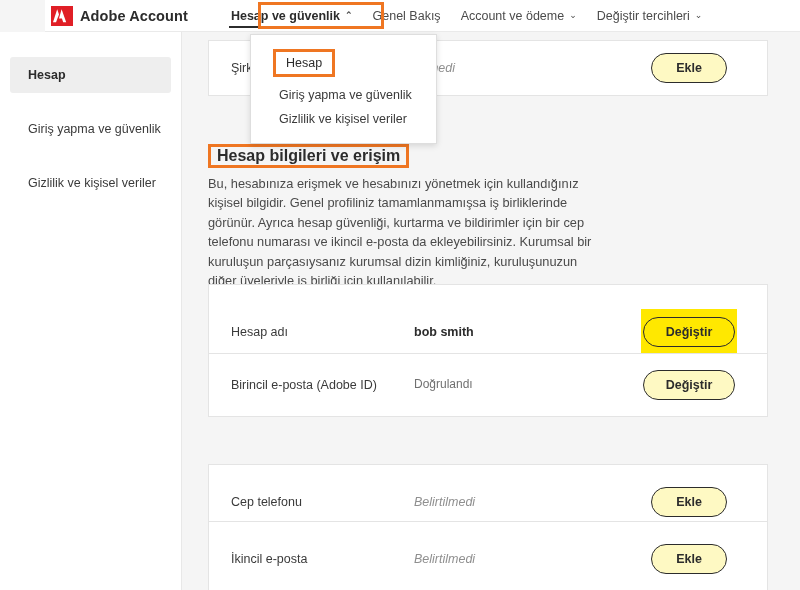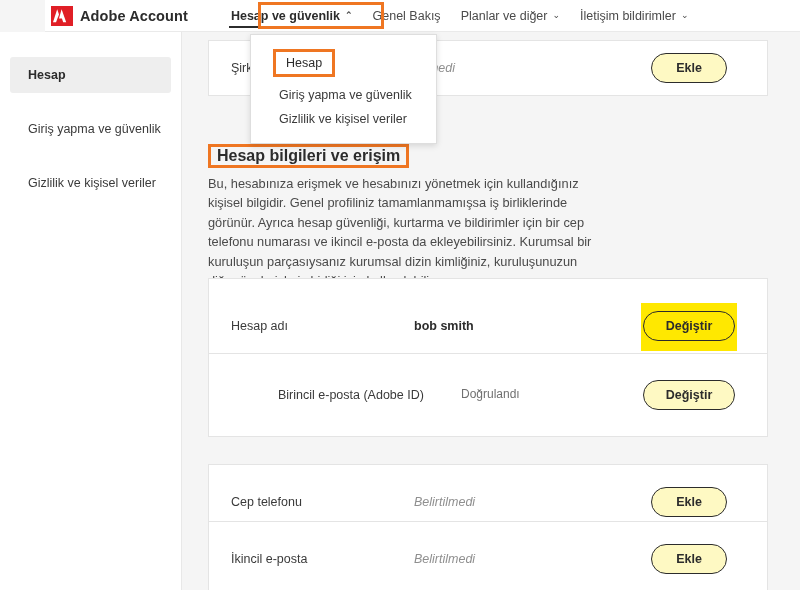--- a/index.html
+++ b/index.html
@@ -262,22 +262,22 @@
   .section-desc {
     position: absolute;
     left: 26px;
     top: 142px;
     width: 392px;
     font-size: 12.8px;
     line-height: 1.52;
     color: #4a4a4a;
   }
 
-  .card-1 { top: 246px; height: 96px; }
-  .card-2 { top: 321px; height: 84px; padding-left: 47px; }
+  .card-1 { top: 252px; height: 96px; }
+  .card-2 { top: 321px; height: 64px; }
   .card-3 { top: 432px; height: 76px; }
   .card-4 { top: 489px; height: 76px; }
 
   
   .dropdown {
     position: absolute;
     left: 250px;
     top: 34px;
     width: 187px;
     background: #ffffff;
@@ -321,25 +321,25 @@
 
   <div class="nav-items">
     <div class="nav-item active">
       <span>Hesap ve güvenlik</span>
       <span class="caret">⌃</span>
     </div>
     <div class="nav-item">
       <span>Genel Bakış</span>
     </div>
     <div class="nav-item">
-      <span>Planlar ve diğer</span>
+      <span>Account ve ödeme</span>
       <span class="caret">⌄</span>
     </div>
     <div class="nav-item">
-      <span>İletişim bildirimler</span>
+      <span>Değiştir tercihleri</span>
       <span class="caret">⌄</span>
     </div>
   </div>
 
   <div class="avatar">
     <span class="wedge"></span>
   </div>
 </div>
 
 <div class="nav-annot"></div>

